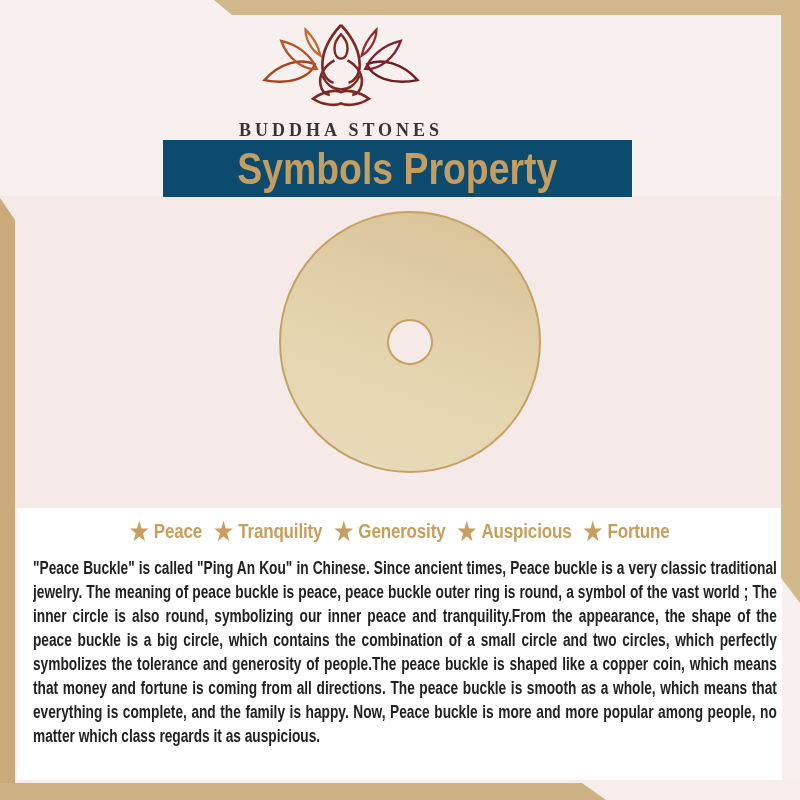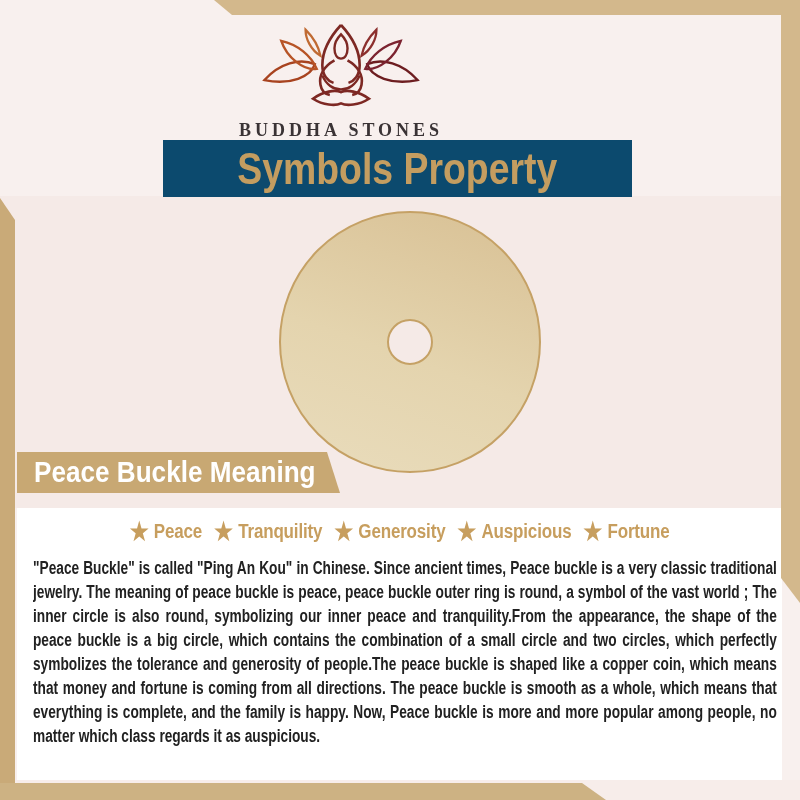--- a/index.html
+++ b/index.html
@@ -90,23 +90,20 @@
 
       <path d="M60 82 C71 74 84 72 90 75 C96 72 109 74 120 82 C109 89 96 90 90 87 C84 90 71 89 60 82 Z" stroke="#7d2823" stroke-width="2.8"></path>
     </svg>
     <div class="brand">BUDDHA STONES</div>
   </div>
 
   <div class="buckle">
     <div class="buckle-hole"></div>
   </div>
 
-  <div class="banner">
-    <div class="banner-text">Peace Buckle Meaning</div>
-  </div>
 
   <div class="panel"></div>
 
   <div class="traits">
     <div class="traits-inner">
       <div class="trait">
         <span class="star">★</span>
         <span class="lbl">Peace</span>
       </div>
       <div class="trait">

